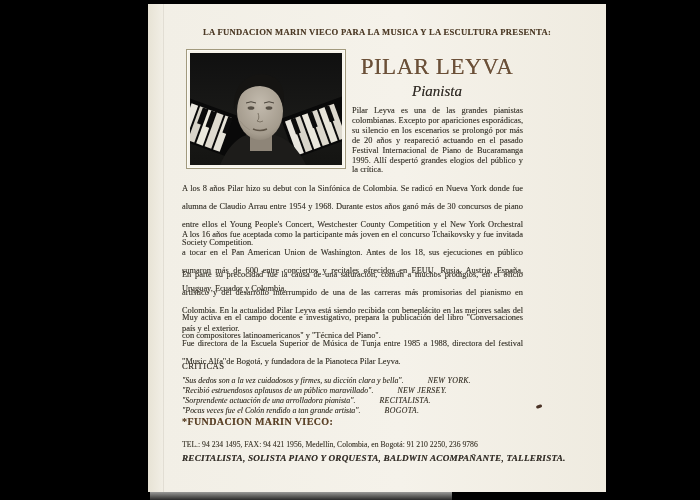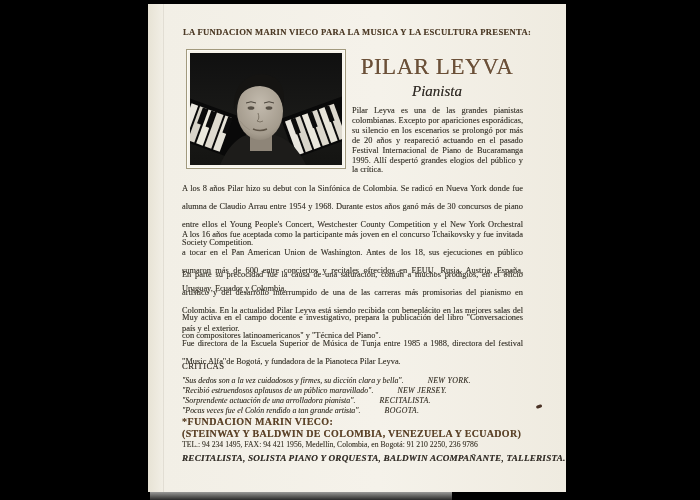--- a/index.html
+++ b/index.html
@@ -1,21 +1,21 @@
 <!DOCTYPE html>
 <html><head>
 <meta charset="utf-8">
 <style>
   html,body{margin:0;padding:0;background:#000;}
   .stage{
     position:relative;width:700px;height:500px;background:#000;overflow:hidden;
     font-family:"Liberation Serif","DejaVu Serif",serif;
   }
   .page{
-    position:absolute;left:148px;top:4px;width:418px;height:488px;
+    position:absolute;left:148px;top:4px;width:458px;height:488px;
     background:linear-gradient(90deg,#e7e3d5 0px,#f2efe6 16px,#f5f2ea 55%,#efebe0 100%);
   }
   .page-crease{
     position:absolute;left:15px;top:0;width:1px;height:100%;
     background:rgba(90,80,60,0.10);
   }
   .bottom-strip{
     position:absolute;left:150px;top:492px;width:302px;height:8px;
     background:linear-gradient(180deg,#9a9a98 0%,#5c5c5a 55%,#2a2a2a 100%);
   }
@@ -189,21 +189,20 @@
         <span class="crit-quote">"Sorprendente actuación de una arrolladora pianista".</span>
         <span class="crit-source">RECITALISTA.</span>
       </div>
       <div class="crit-row">
         <span class="crit-quote">"Pocas veces fue el Colón rendido a tan grande artista".</span>
         <span class="crit-source">BOGOTA.</span>
       </div>
     </div>
 
     <div class="foundation-title">*FUNDACION MARIN VIECO:</div>
-    <div class="foundation-subtitle">(STEINWAY Y BALDWIN DE COLOMBIA, VENEZUELA Y ECUADOR)</div>
     <div class="foundation-contact">TEL.: 94 234 1495, FAX: 94 421 1956, Medellín, Colombia,  en Bogotá:  91 210 2250, 236 9786</div>
 
     <div class="roles-line">RECITALISTA, SOLISTA PIANO Y ORQUESTA, BALDWIN ACOMPAÑANTE, TALLERISTA.</div>
 
     <div class="smudge"></div>
   </div>
 
   <div class="bottom-strip"></div>
 </div>
 

